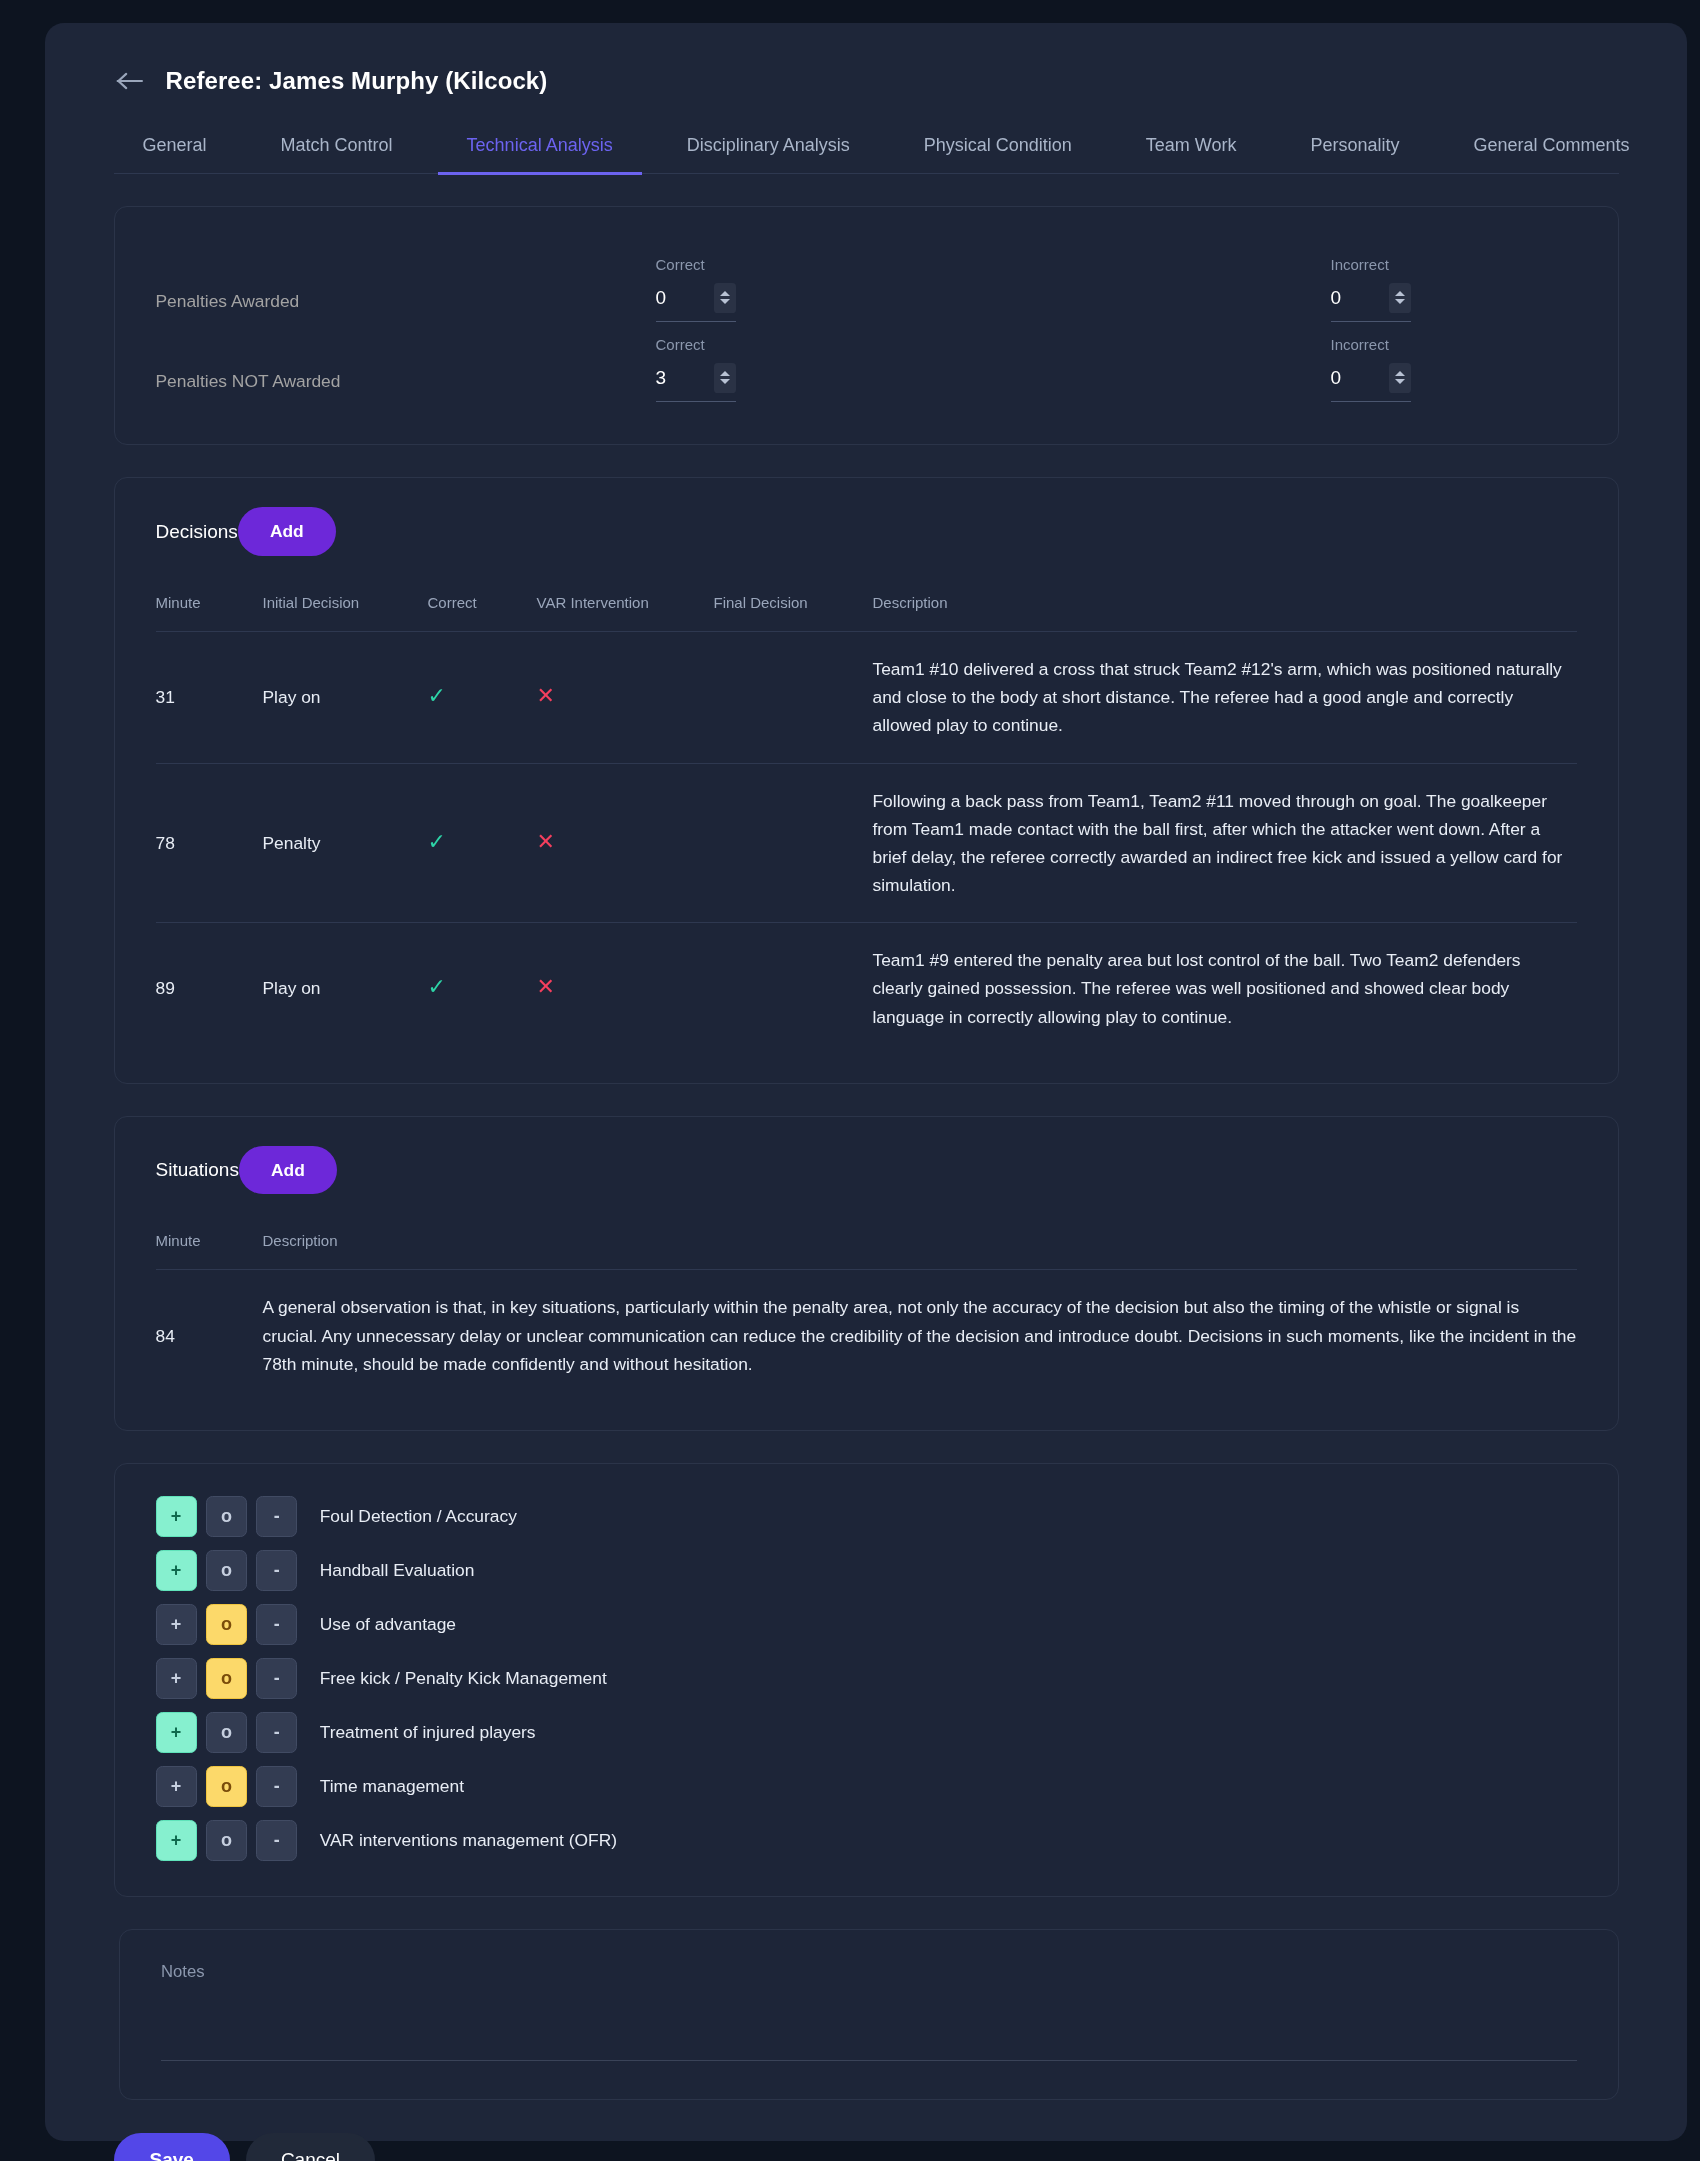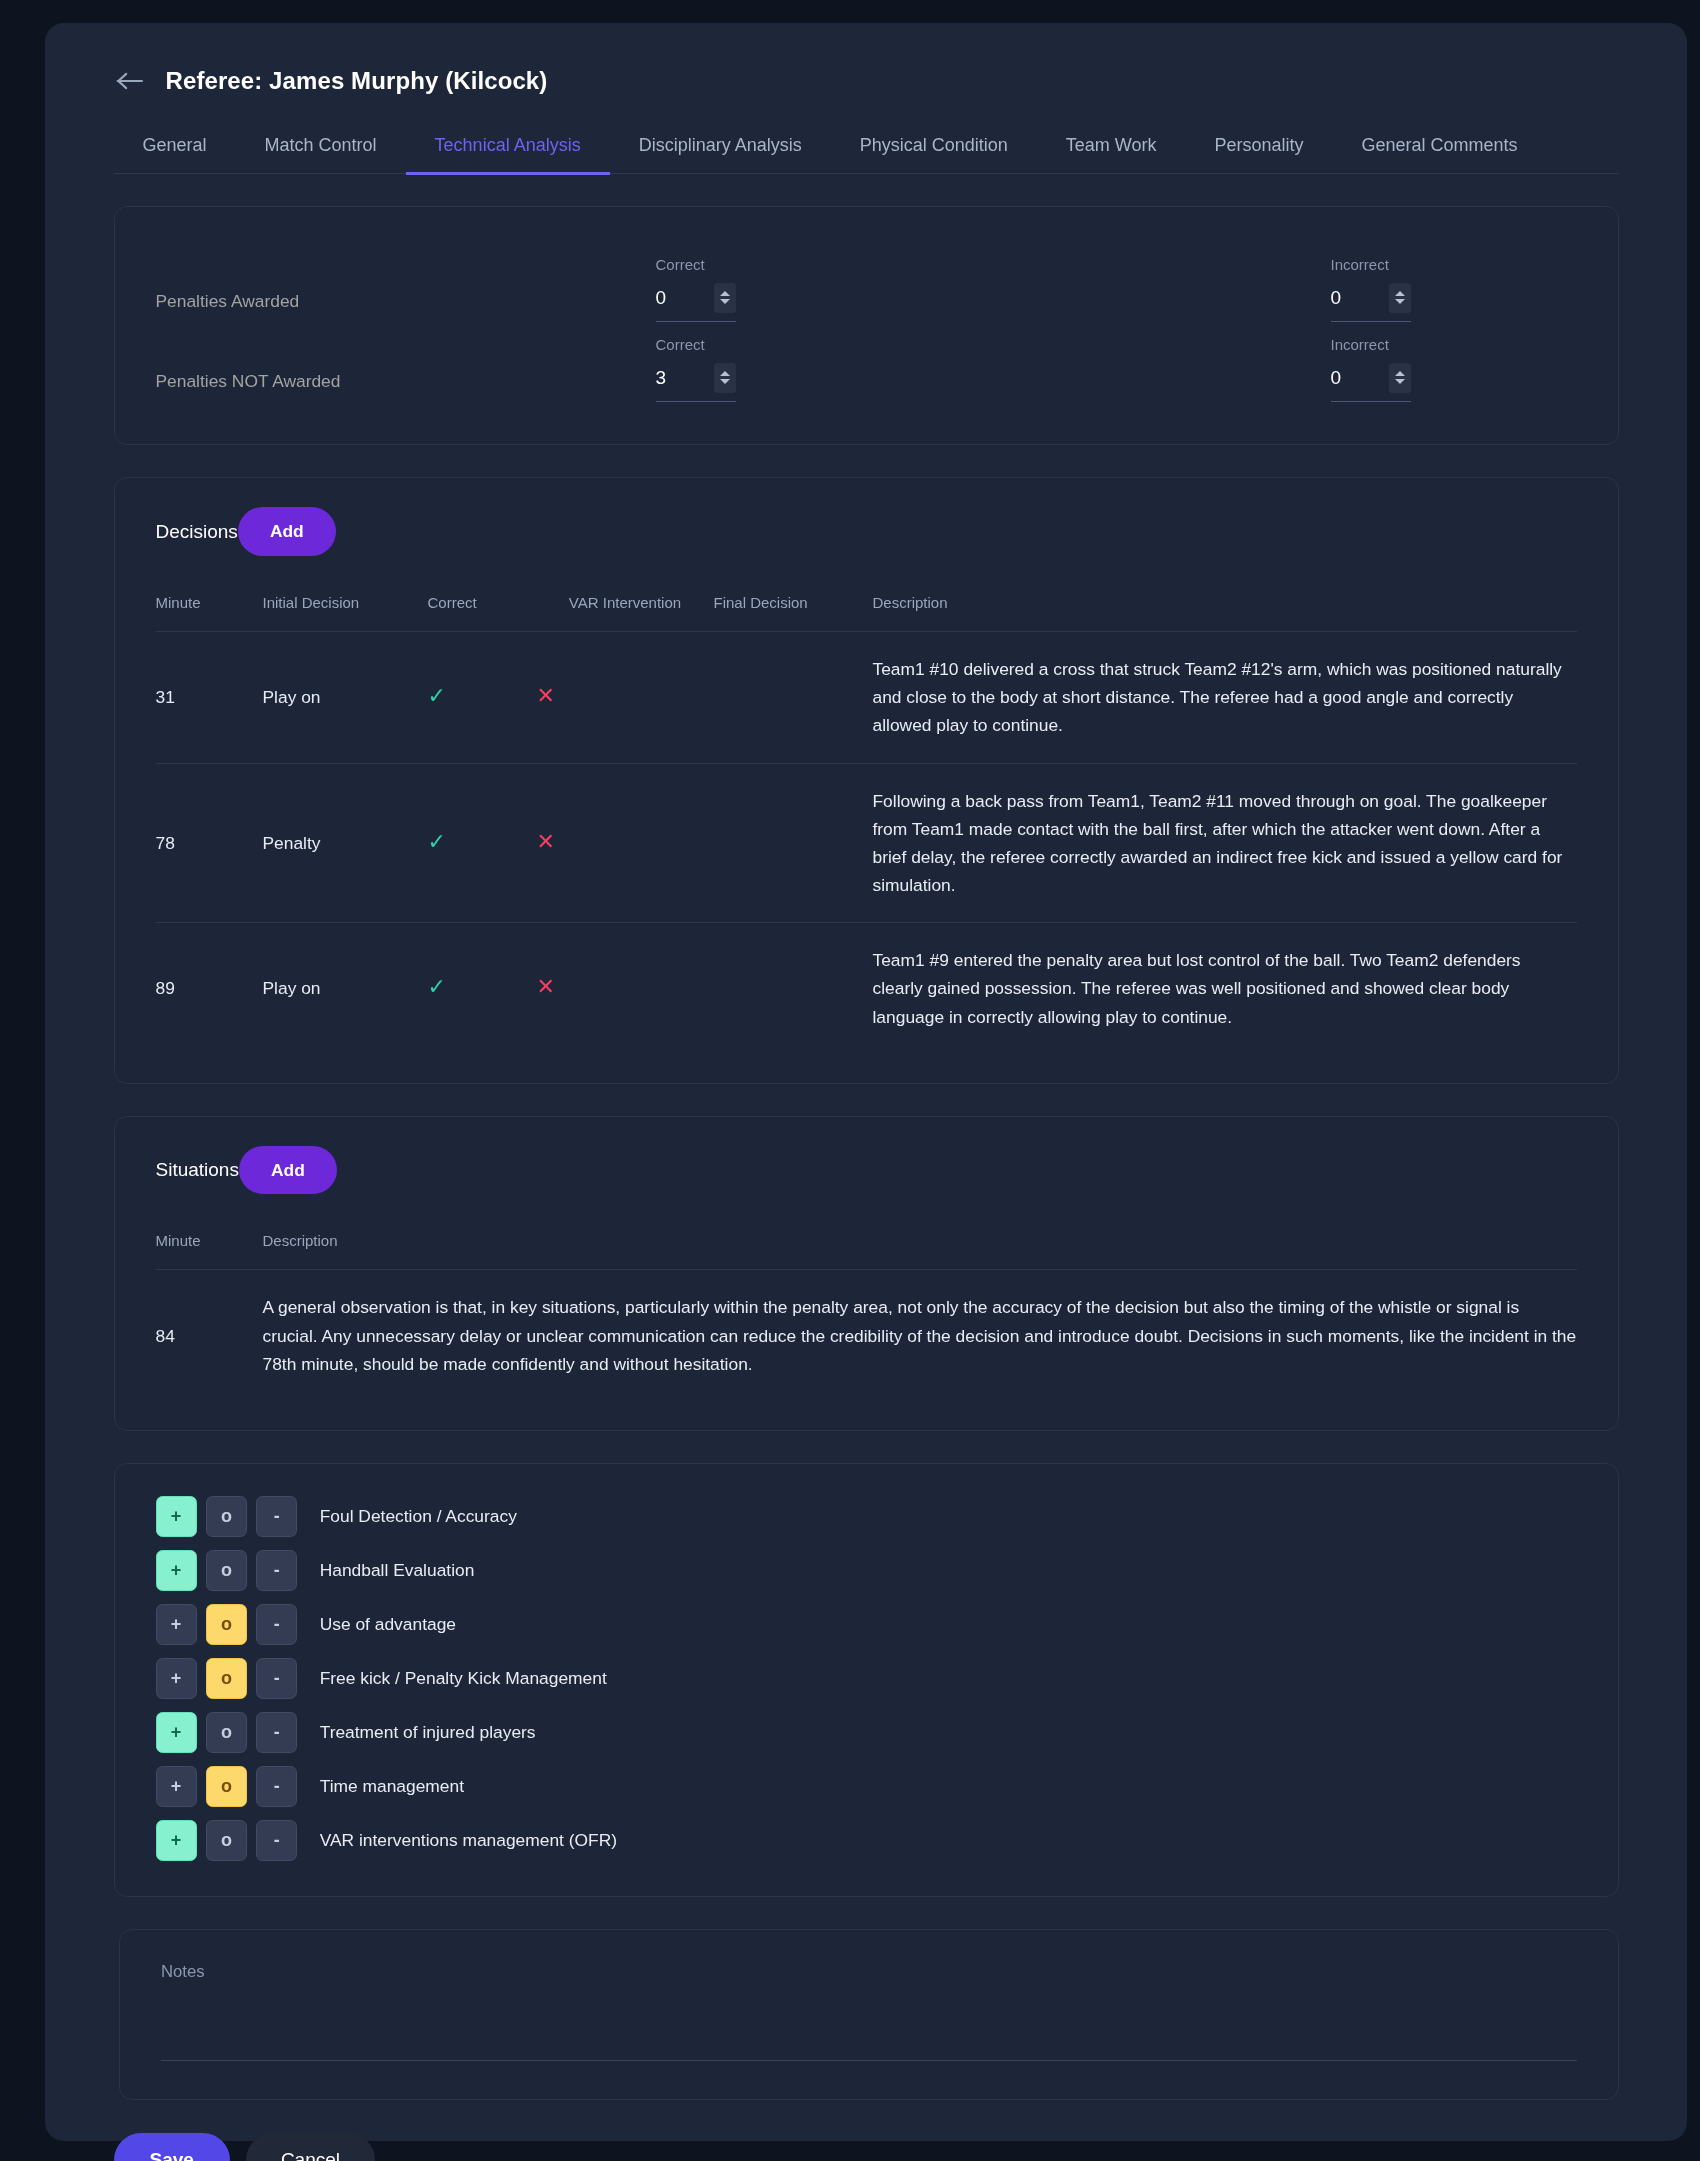--- a/index.html
+++ b/index.html
@@ -42,21 +42,21 @@
     font-weight: bold;
     color: #ffffff;
     letter-spacing: 0.1px;
   }
 
   
   .tabs {
     margin: 38px 27.5px 0 27.5px;
     display: flex;
     align-items: flex-start;
-    gap: 0;
+    gap: 16px;
     border-bottom: 1.4px solid #2e3850;
   }
   .tab {
     font-size: 18px;
     color: #a9b5c9;
     padding: 0 29px 17.4px 29px;
     cursor: pointer;
     white-space: nowrap;
     position: relative;
   }
@@ -169,21 +169,21 @@
     font-size: 17.4px;
     color: #e8edf5;
     padding: 23px 0;
     border-top: 0.7px solid #2e3850;
     vertical-align: middle;
     line-height: 1.62;
   }
   .col-minute      { width: 107px; }
   .col-initial     { width: 165px; }
   .col-correct     { width: 109px; }
-  .col-var         { width: 177px; text-align: center; }
+  .col-var         { width: 177px; }
   .col-final       { width: 159px; }
   .dec-desc { padding-right: 7.2px; }
 
   .icon-check, .icon-cross {
     font-size: 22px;
     line-height: 1;
     display: inline-block;
   }
   .icon-check { color: #2dd4a7; }
   .icon-cross { color: #f43f5e; }

